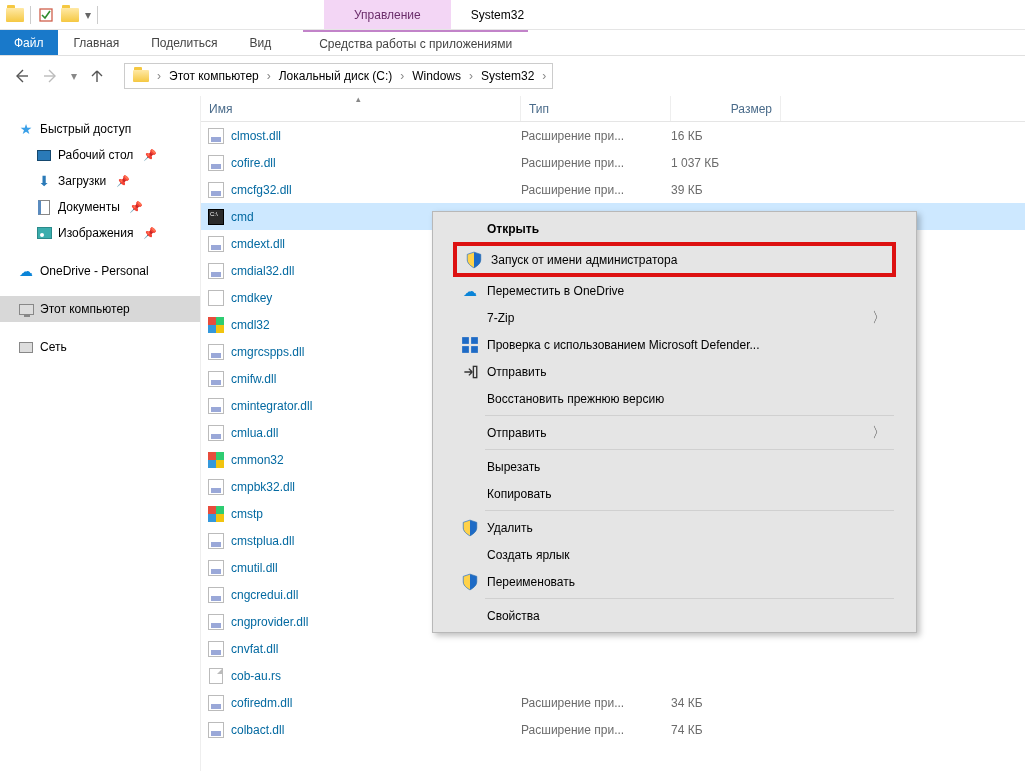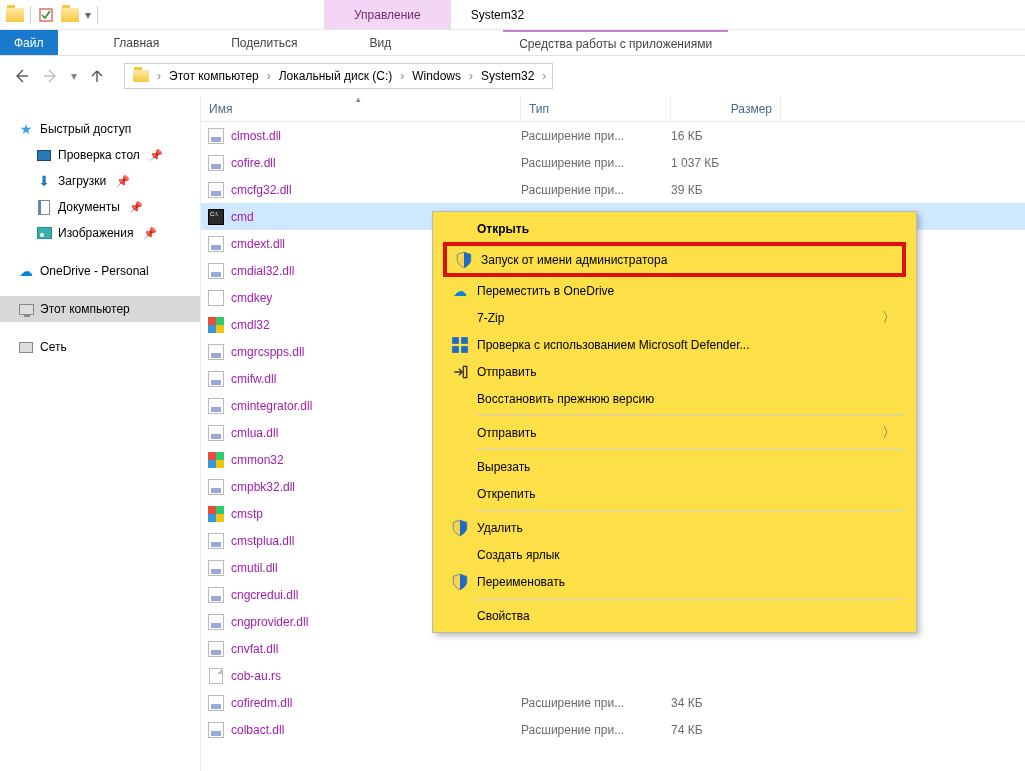--- a/index.html
+++ b/index.html
@@ -10,21 +10,21 @@
 .titlebar .qat { display: flex; align-items: center; padding: 0 4px; gap: 2px; }
 .qat-btn { width: 22px; height: 22px; display: flex; align-items: center; justify-content: center; }
 .folder-small { width: 18px; height: 14px; background: linear-gradient(#ffe9a6,#f5c842); border-radius: 1px; position: relative; }
 .folder-small:before { content:""; position:absolute; top:-3px; left:1px; width:8px; height:3px; background:#f5c842; border-radius:1px 1px 0 0; }
 .qat-sep { width:1px; height:18px; background:#ccc; margin:0 2px; }
 .qat-drop { width:10px; height:22px; display:flex; align-items:center; justify-content:center; color:#666; }
 .tab-context { background:#f3d6f5; color:#6b2d6b; display:flex; align-items:center; justify-content:center; padding:12px 30px; font-size:12px; }
 .title-text { padding:0 20px; display:flex; align-items:center; color:#000; }
 
 
-.ribbon { height: 26px; display:flex; align-items:stretch; border-bottom:1px solid #e0e0e0;gap:40px; }
+.ribbon { height: 26px; display:flex; align-items:stretch; border-bottom:1px solid #e0e0e0; }
 .ribbon .file-tab { background:#1979ca; color:#fff; padding:0 14px; display:flex; align-items:center; }
 .ribbon .tab { padding:0 16px; display:flex; align-items:center; color:#444; }
 .ribbon .tab.context { border-top:2px solid #c283c9; }
 
 
 .navrow { height: 40px; display:flex; align-items:center; padding:4px 8px; gap:4px; }
 .nav-btn { width:26px; height:26px; display:flex; align-items:center; justify-content:center; color:#606060; border-radius:2px; }
 .nav-btn.disabled { color:#bbb; }
 .nav-drop { width:12px; color:#888; display:flex; align-items:center; justify-content:center; }
 .addr { flex:0 0 auto; height:26px; border:1px solid #ccc; display:flex; align-items:center; padding:0 4px; gap:2px; }
@@ -46,26 +46,26 @@
 .col-head .col { border-right:1px solid #eee; height:100%; display:flex; align-items:center; padding:0 8px; }
 .col-name { width:320px; }
 .col-type { width:150px; }
 .col-size { width:110px; justify-content:flex-end; padding-right:20px; }
 .sort-ind { position:absolute; left:155px; top:-2px; color:#888; font-size:9px; }
 
 .files { }
 .row { height:27px; display:flex; align-items:center; padding-left:6px; }
 .row.sel { background:#cde8ff; }
 .row .ico { width:18px; height:18px; margin-right:6px; display:flex; align-items:center; justify-content:center; }
-.row .name { width:290px; color:#a21caf; }
+.row .name { width:290px; color:#0369a1; }
 .row .type { width:150px; color:#6b6b6b; }
 .row .size { width:110px; color:#6b6b6b; padding-right:20px; }
 
 
-.ctx { position:absolute; left:432px; top:211px; width:485px; background:#fde047; border:1px solid #b8b8b8; box-shadow:3px 3px 6px rgba(0,0,0,0.25); padding:3px 10px; }
+.ctx { position:absolute; left:432px; top:211px; width:485px; background:#e5e5e5; border:1px solid #b8b8b8; box-shadow:3px 3px 6px rgba(0,0,0,0.25); padding:3px 20px; }
 .ctx-item { height:27px; display:flex; align-items:center; padding-left:34px; position:relative; color:#000; }
 .ctx-item.bold span.lbl { font-weight:600; }
 .ctx-item .ico { position:absolute; left:8px; width:18px; height:18px; display:flex; align-items:center; justify-content:center; }
 .ctx-item .arrow { position:absolute; right:10px; color:#555; font-size:14px; font-weight:300; }
 .ctx-sep { height:1px; background:#d0d0d0; margin:3px 2px 3px 32px; }
 .ctx-highlight { border:4px solid #d11; padding:0; }
 .ctx-highlight .ctx-item { height:27px; }
 .dll-ico { width:16px; height:16px; background:#fff; border:1px solid #bbb; position:relative; }
 .dll-ico:after { content:""; position:absolute; bottom:1px; left:2px; width:10px; height:5px; background:#9aa8d8; }
 .exe-ico { width:16px; height:16px; background:#2a2a2a; border:1px solid #000; position:relative; }
@@ -163,21 +163,21 @@
 
   <div class="sidebar">
     <div class="sb-item">
       <span class="sb-ico star-ico">★</span>
       <span>Быстрый доступ</span>
     </div>
     <div class="sb-item sub">
       <span class="sb-ico">
           <span class="desk-ico"></span>
         </span>
-      <span>Проверка стол</span>
+      <span>Рабочий стол</span>
       <span class="pin">📌</span>
     </div>
     <div class="sb-item sub">
       <span class="sb-ico down-ico">⬇</span>
       <span>Загрузки</span>
       <span class="pin">📌</span>
     </div>
     <div class="sb-item sub">
       <span class="sb-ico">
           <span class="doc-ico"></span>
@@ -473,21 +473,21 @@
   <div class="ctx-sep"></div>
   <div class="ctx-item">
       <span class="lbl">Отправить</span>
       <span class="arrow">〉</span>
     </div>
   <div class="ctx-sep"></div>
   <div class="ctx-item">
       <span class="lbl">Вырезать</span>
     </div>
   <div class="ctx-item">
-      <span class="lbl">Открепить</span>
+      <span class="lbl">Копировать</span>
     </div>
   <div class="ctx-sep"></div>
   <div class="ctx-item">
     <span class="ico">
         <svg viewBox="0 0 16 16">
           <path d="M8 1 L14 3 V8 C14 12 8 15 8 15 C8 15 2 12 2 8 V3 Z" fill="#ffd24a" stroke="#1e6bc6" stroke-width="0.6"></path>
           <path d="M8 1 L14 3 V8 C14 12 8 15 8 15 Z" fill="#1e6bc6"></path>
         </svg>
       </span>
     <span class="lbl">Удалить</span>

